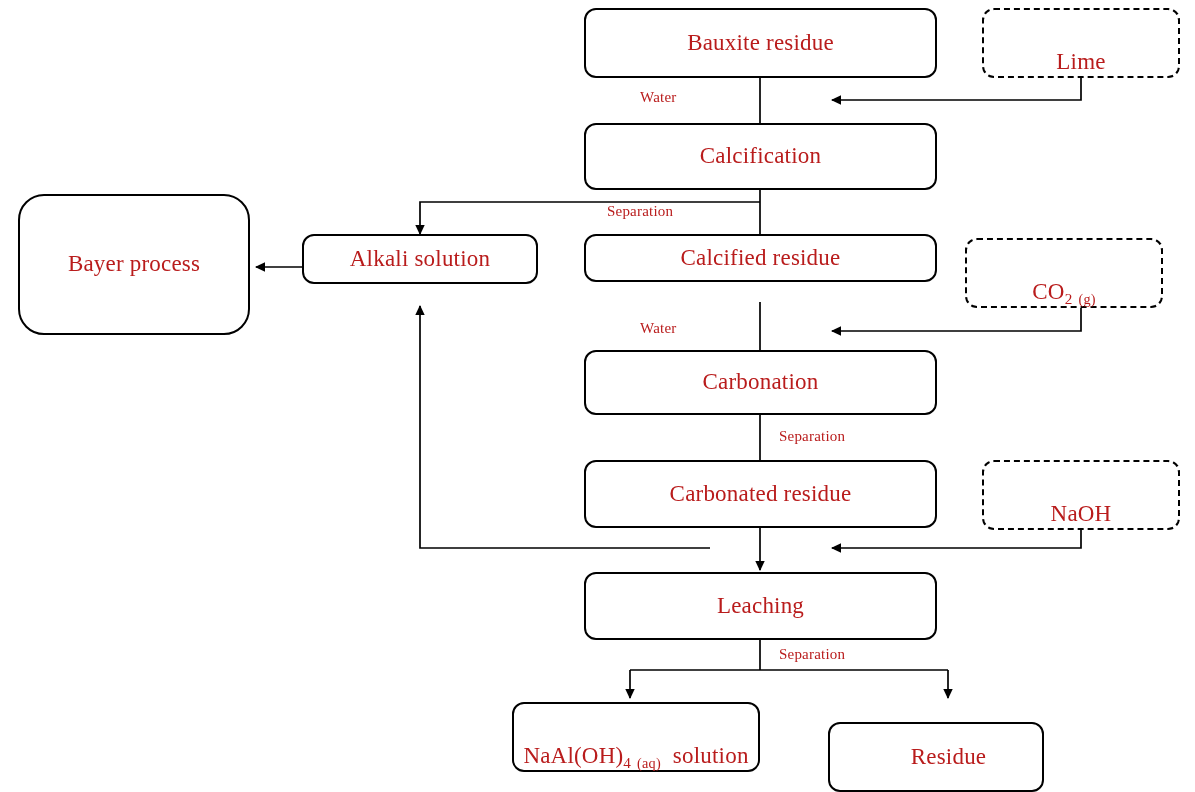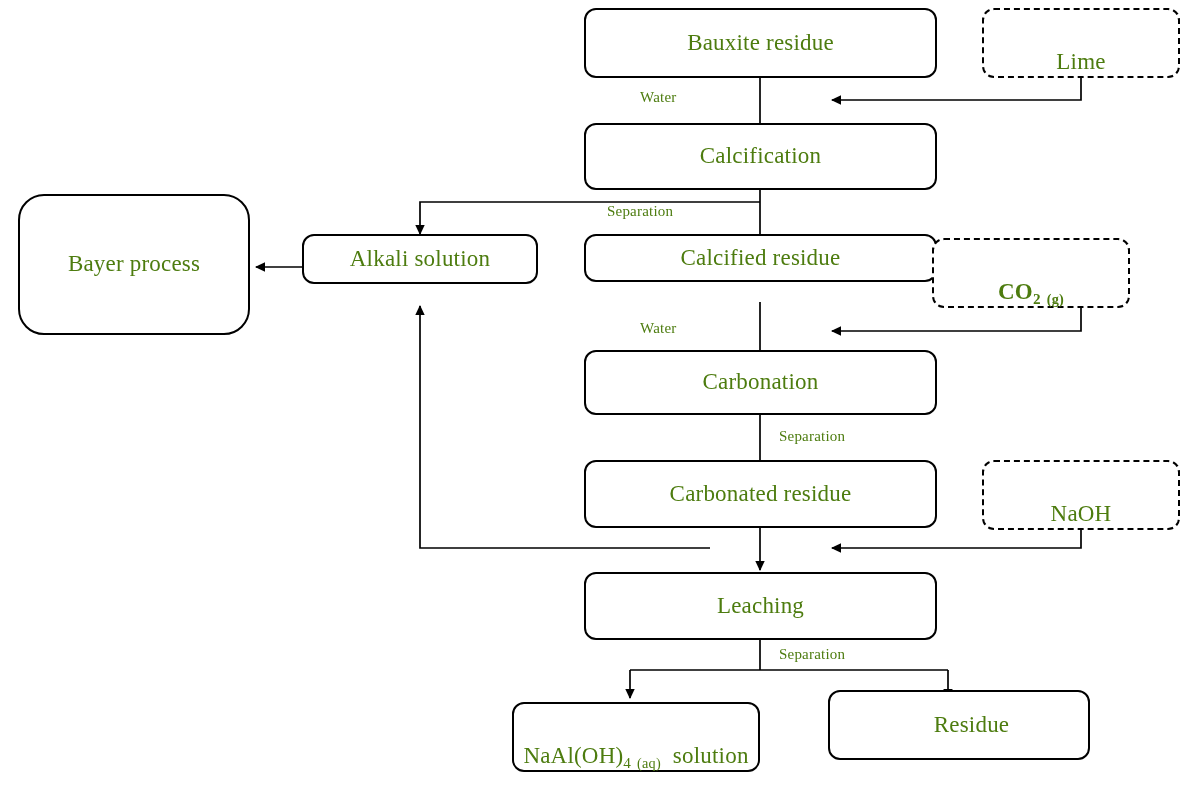--- a/index.html
+++ b/index.html
@@ -1,21 +1,21 @@
 <!DOCTYPE html>
 <html><head>
 <meta charset="utf-8">
 <style>
   html,body{margin:0;padding:0;background:#ffffff;}
   #stage{
     position:relative;
     width:1195px;height:792px;
     background:#ffffff;
     font-family:"Liberation Serif","DejaVu Serif",serif;
-    color:#4d7c0f;
+    color:#b91c1c;
     overflow:hidden;
   }
   svg#wires{position:absolute;left:0;top:0;width:1195px;height:792px;pointer-events:none;}
   .node{
     position:absolute;
     box-sizing:border-box;
     display:flex;align-items:center;justify-content:center;
     text-align:center;
     background:#ffffff;
     border:2px solid #000000;
@@ -93,21 +93,21 @@
   </div>
 
   <div class="node" style="left:584px;top:123px;width:353px;height:67px;">
     <span class="txt">Calcification</span>
   </div>
 
   <div class="node" style="left:584px;top:234px;width:353px;height:48px;flex-direction:column;">
     <span class="txt">Calcified residue</span>
   </div>
 
-  <div class="node dashed" style="left:932px;top:238px;width:198px;height:70px;font-weight:bold;">
+  <div class="node dashed" style="left:965px;top:238px;width:198px;height:70px;">
     <span class="txt"><span>CO</span><sub>2</sub> <span class="sm">(g)</span></span>
   </div>
 
   <div class="node" style="left:584px;top:350px;width:353px;height:65px;">
     <span class="txt">Carbonation</span>
   </div>
 
   <div class="node" style="left:584px;top:460px;width:353px;height:68px;">
     <span class="txt">Carbonated residue</span>
   </div>
@@ -118,21 +118,21 @@
 
   <div class="node" style="left:584px;top:572px;width:353px;height:68px;">
     <span class="txt">Leaching</span>
   </div>
 
   <div class="node" style="left:512px;top:702px;width:248px;height:70px;flex-direction:row;align-items:flex-end;">
     <span class="txt"><span>NaAl(OH)</span><sub>4</sub> <span class="sm">(aq)</span></span>
     <span class="txt">solution</span>
   </div>
 
-  <div class="node" style="left:828px;top:690px;width:262px;height:70px;padding-left:25px;">
+  <div class="node" style="left:828px;top:722px;width:216px;height:70px;padding-left:25px;">
     <span class="txt">Residue</span>
   </div>
 
   <div class="node" style="left:302px;top:234px;width:236px;height:50px;">
     <span class="txt">Alkali solution</span>
   </div>
 
   <div class="node bigradius" style="left:18px;top:194px;width:232px;height:141px;">
     <span class="txt">Bayer process</span>
   </div>

